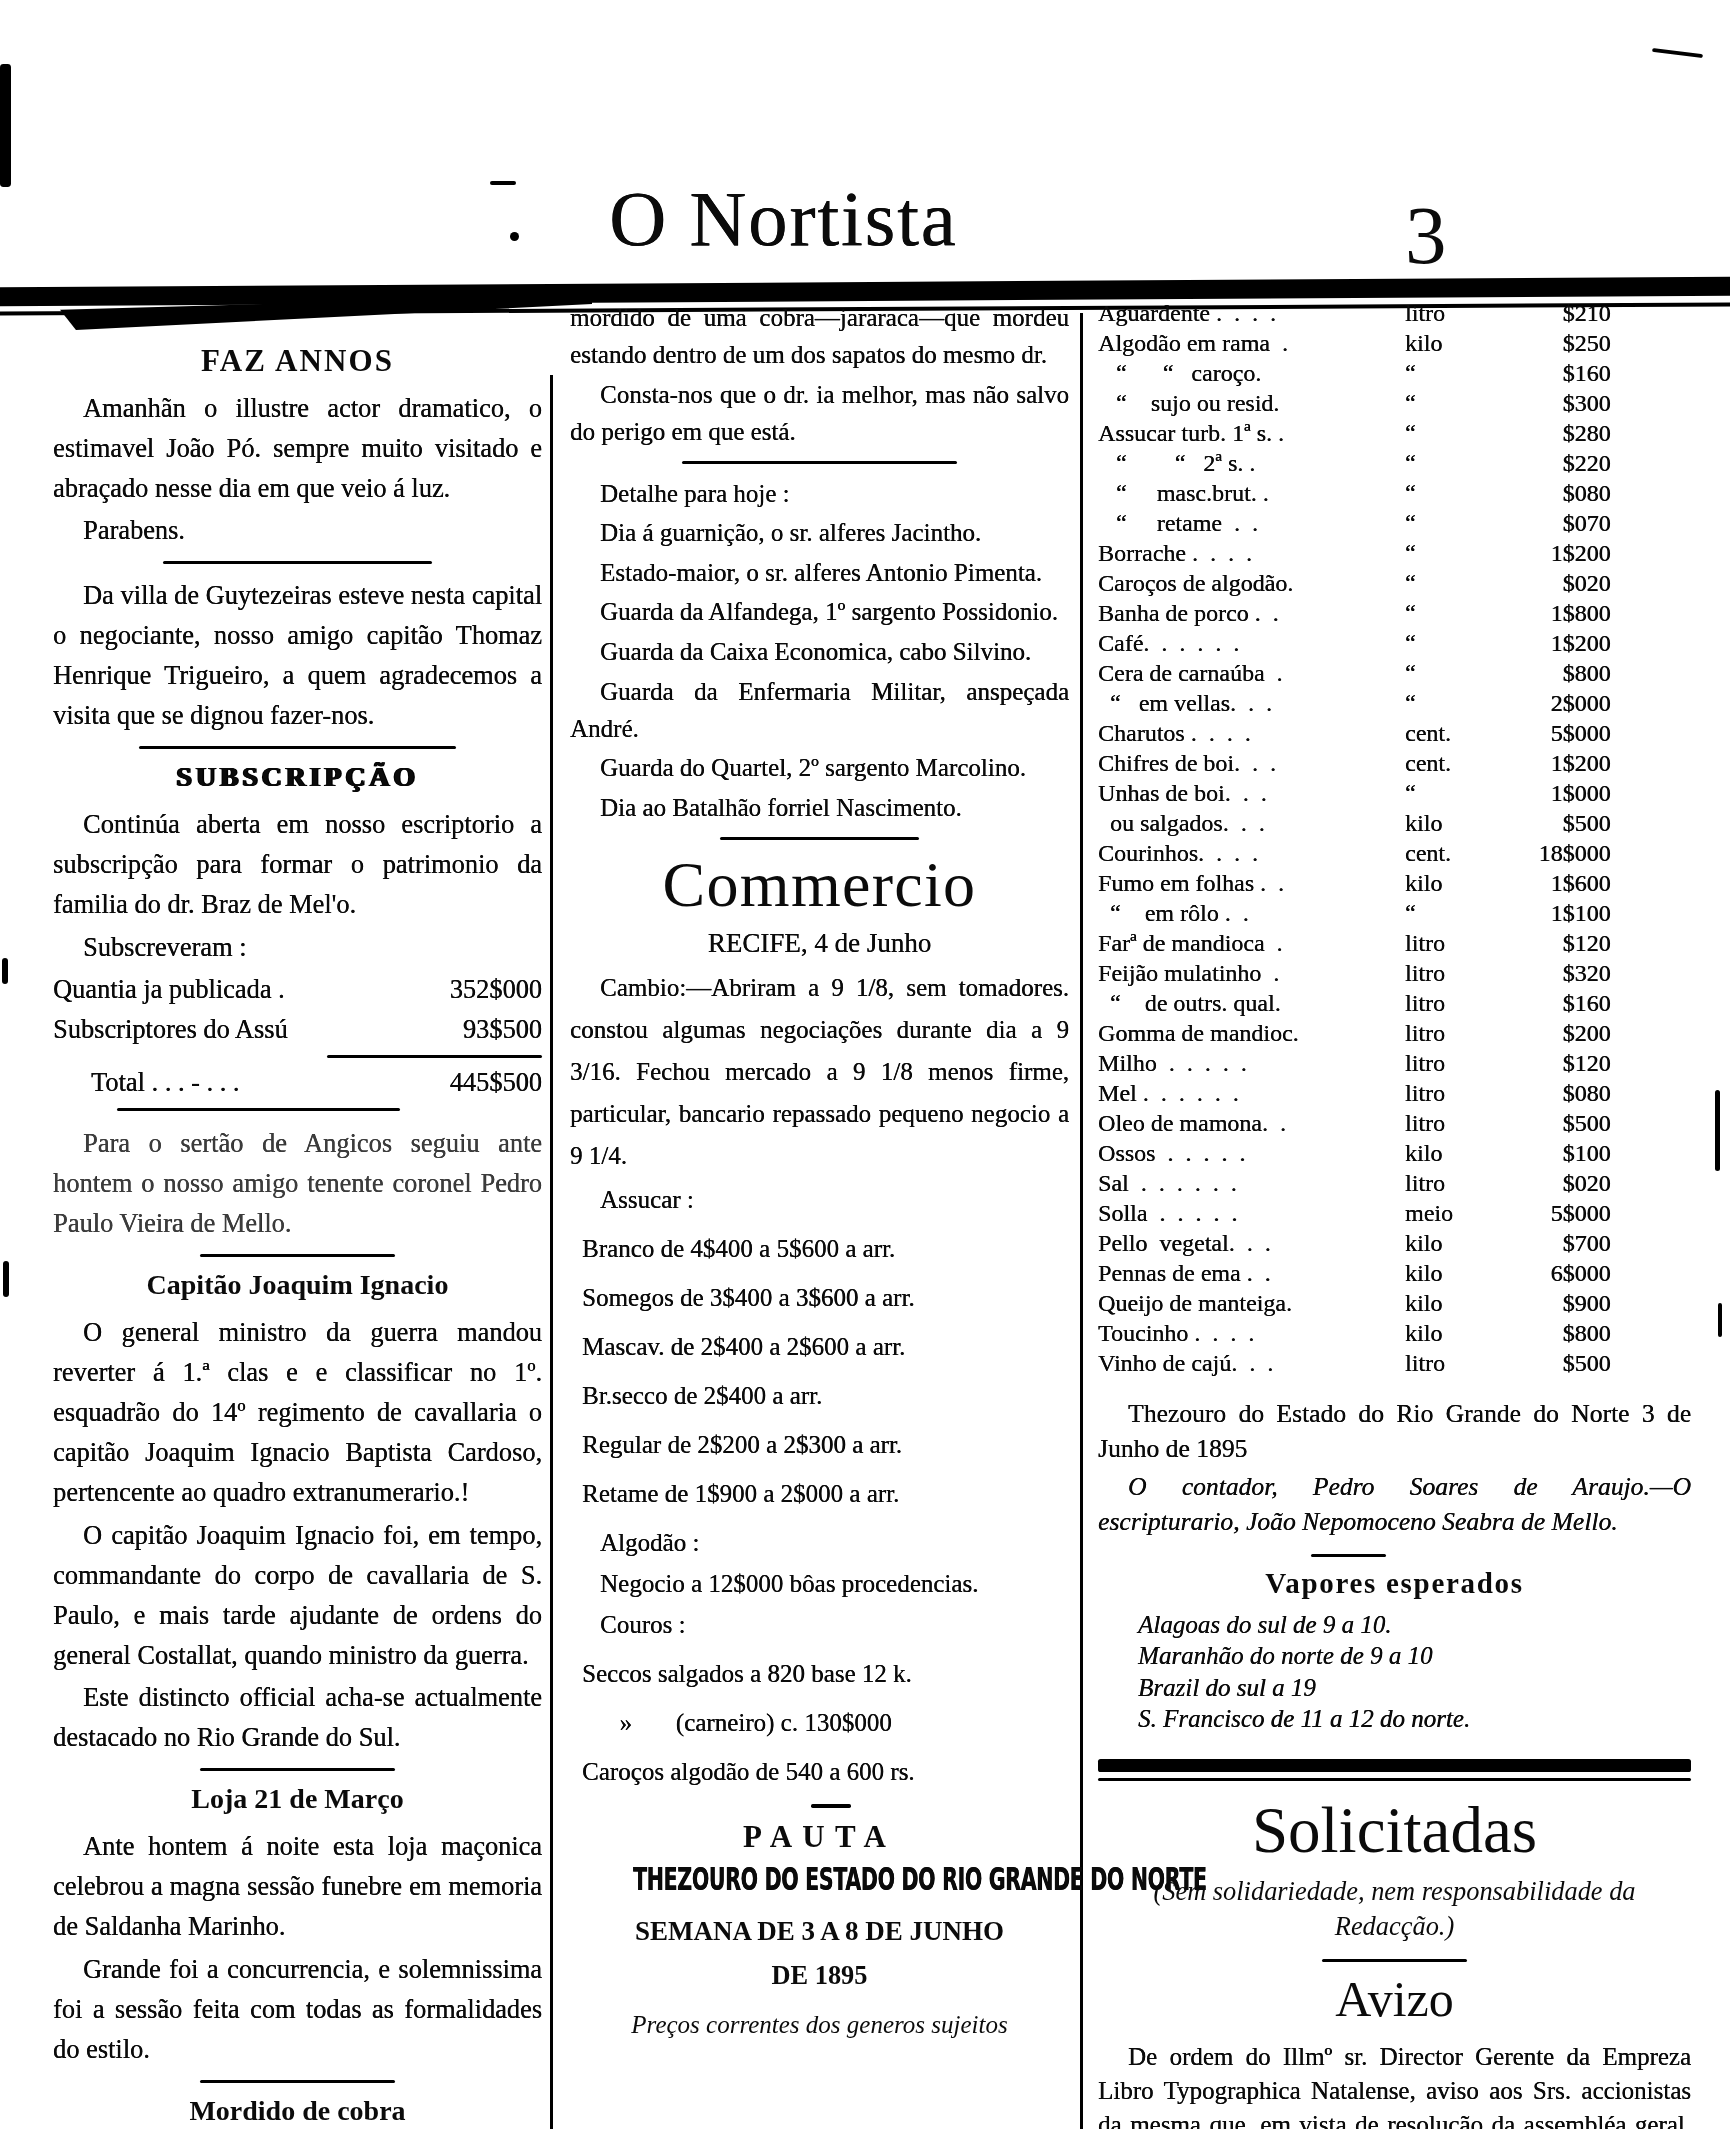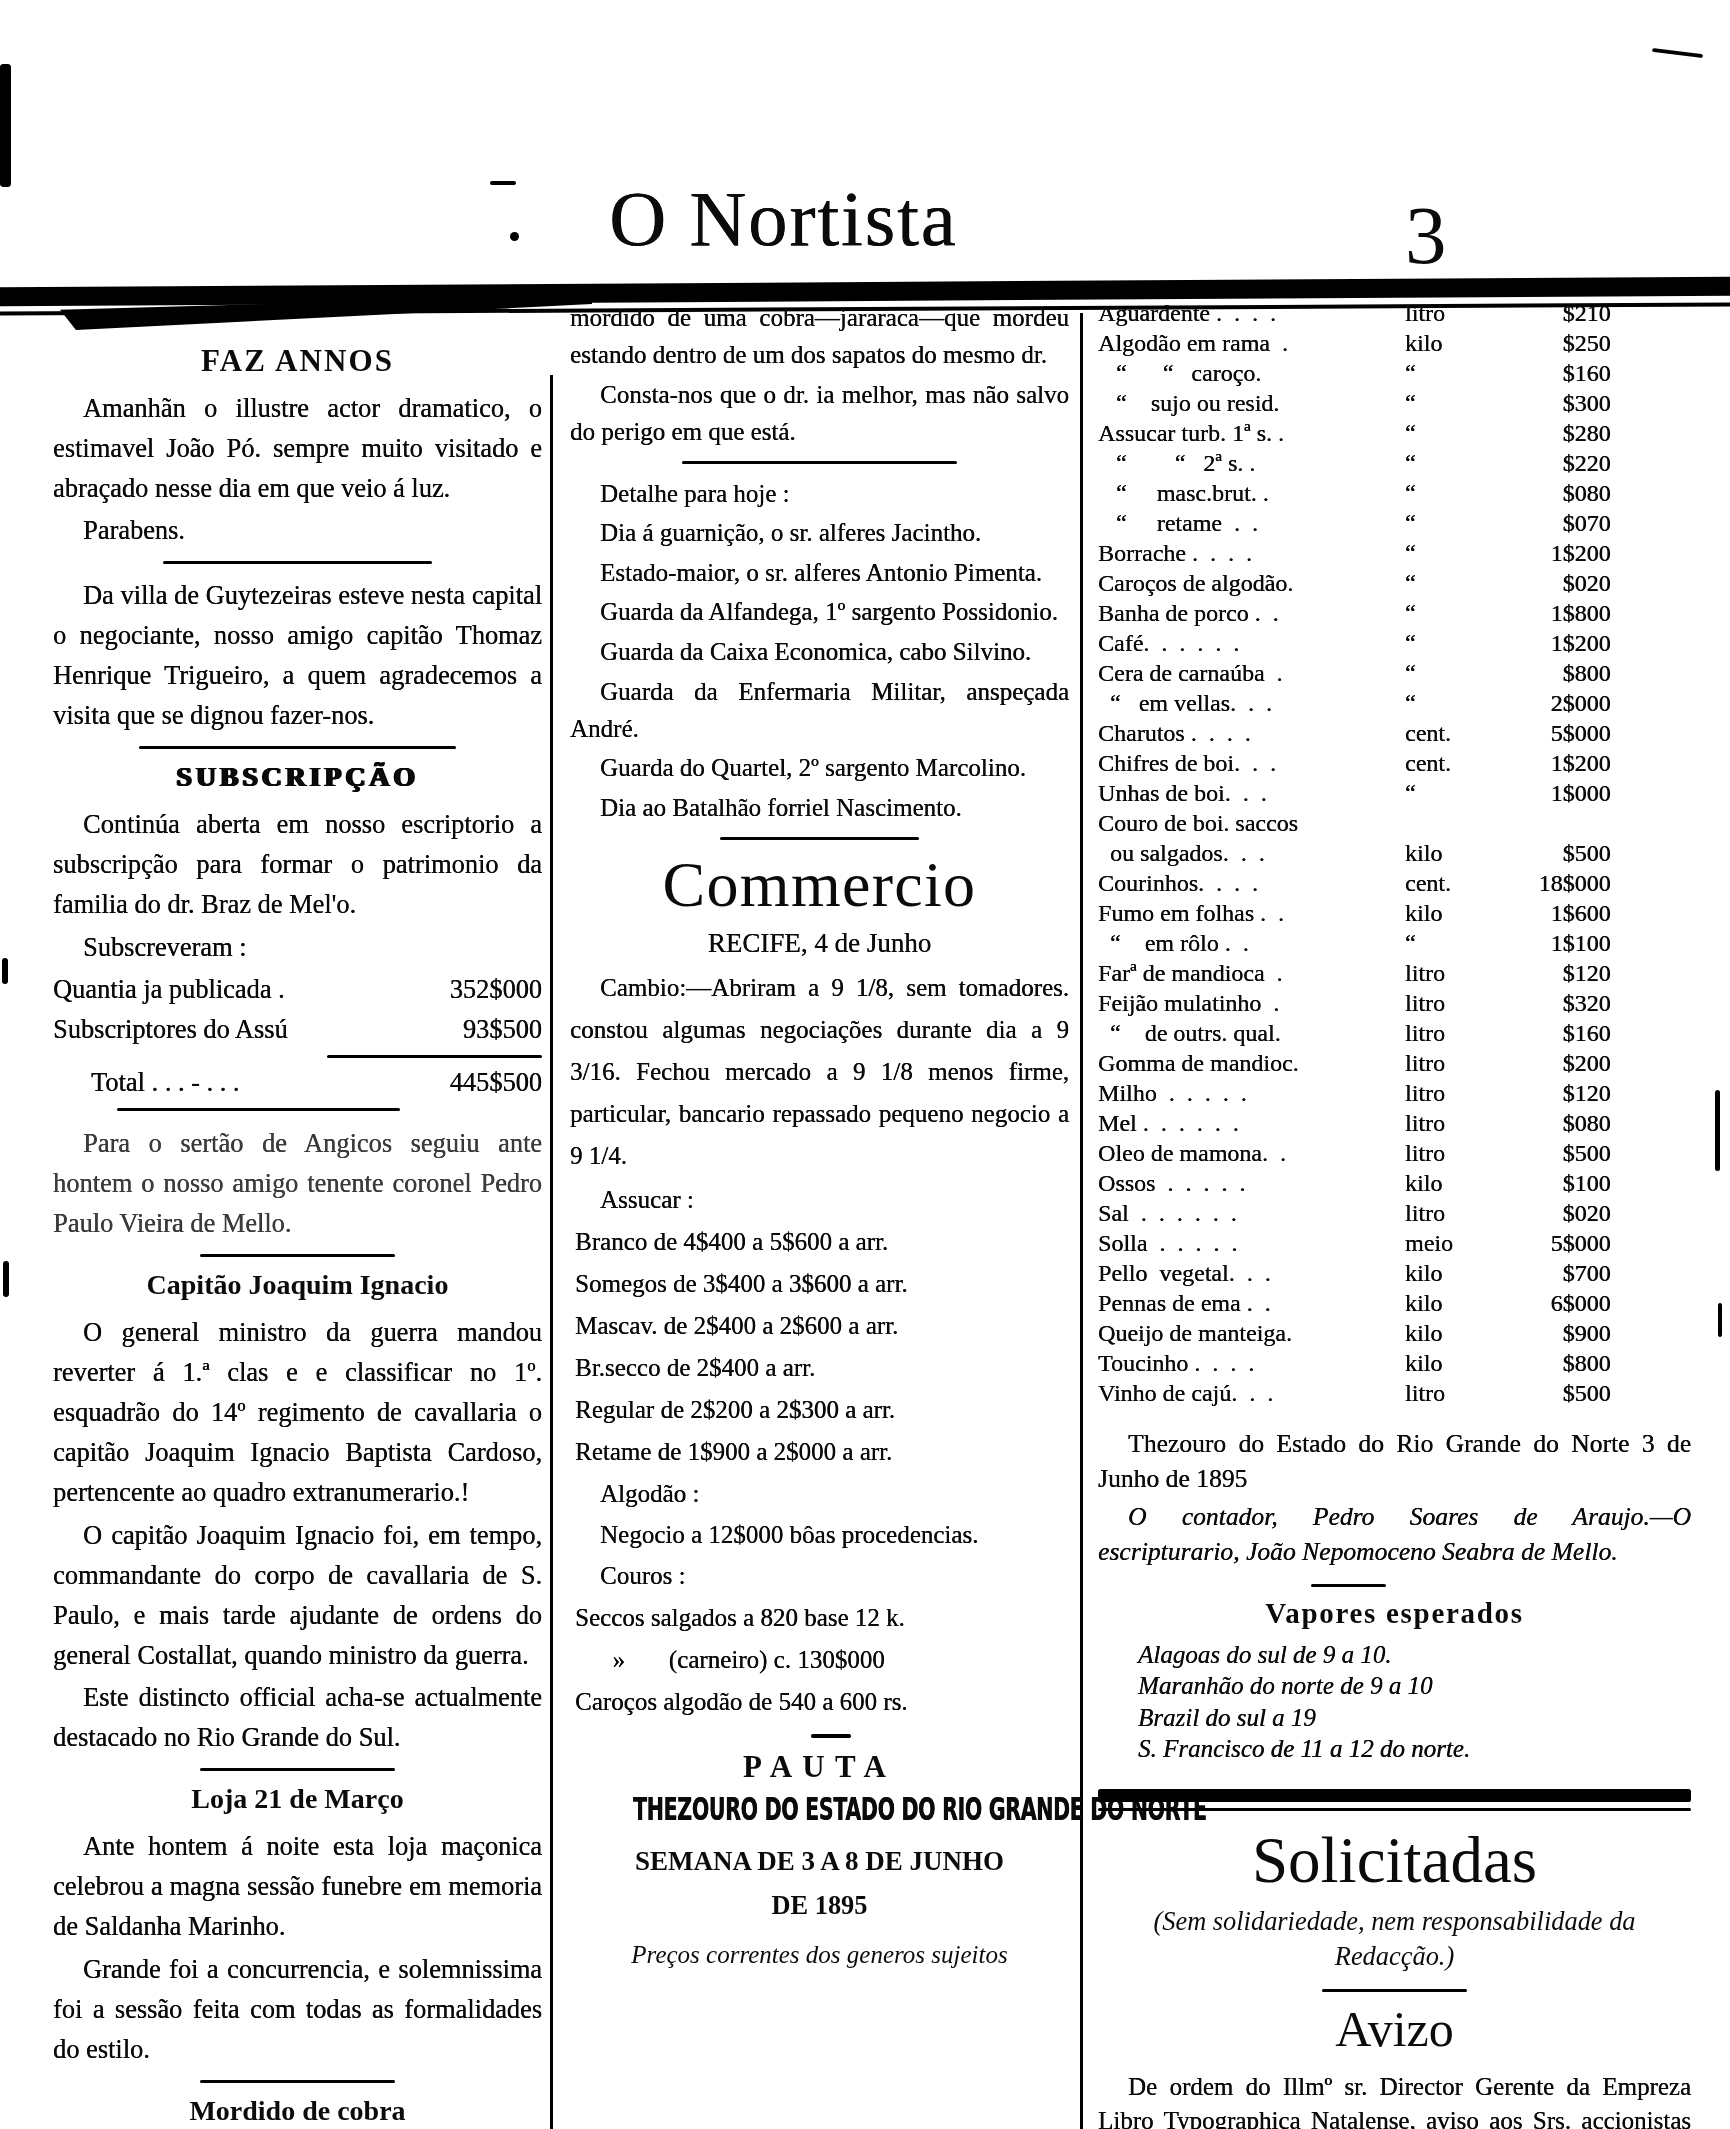--- a/index.html
+++ b/index.html
@@ -43,21 +43,21 @@
   .subrow{display:flex;justify-content:space-between;line-height:40px;}
   .subval{white-space:nowrap;}
   .rule-right{width:44%;height:3px;background:#000;margin:6px 0 3.4px auto;border-radius:1.7px;}
   .rule-mid{width:58%;height:3px;background:#000;margin:6.8px auto 12px 13%;border-radius:1.7px;}
   .total .sublabel{padding-left:38px;}
   
   .head-commercio{font-size:64px;font-weight:400;text-align:center;letter-spacing:1.3px;margin:9.4px 0 6.8px;line-height:1.05;text-indent:0;}
   .recife{text-align:center;font-size:27px;margin:0 0 5.1px;text-indent:0;}
   .cambio{line-height:42px;}
   .label-line{text-indent:30px;margin:4.3px 0 3.4px;}
-  .line{margin:5px;line-height:37px;}
+  .line{margin:12px;line-height:37px;}
   .pre{white-space:pre;}
   .dash-sep{width:40px;height:3.8px;background:#000;margin:14.5px 0 9.4px 241px;border-radius:1.7px;}
   .pauta-h{font-size:31px;font-weight:700;text-align:center;letter-spacing:10.2px;margin:2.6px 0 6.8px;text-indent:0;}
   .thez{white-space:nowrap;text-align:center;margin:2.6px 0 0;overflow:visible;}
   .thez span{display:inline-block;font-family:"DejaVu Sans","Liberation Sans",sans-serif;font-weight:700;font-size:25px;transform:scale(0.82,1.28);transform-origin:center;letter-spacing:-0.4px;text-shadow:0.4px 0 0 #000;}
   .semana{font-weight:700;font-size:27px;text-align:center;margin:14.5px 0 0;text-indent:0;}
   .de1895{font-weight:700;font-size:26.4px;text-align:center;margin:7.7px 0 0;text-indent:0;}
   .precos{font-style:italic;font-size:25px;text-align:center;margin:12px 0 0;text-indent:0;}
   .precos2{font-style:italic;font-size:24px;text-align:center;margin:5.1px 0 0;color:#1c1c1c;opacity:.85;text-indent:0;}
   
@@ -305,25 +305,20 @@
           <span class="p-unit">cent.</span>
           <span class="p-price">1$200</span>
         </div>
 
         <div class="p-row">
           <span class="p-prod">Unhas de boi.  .  .</span>
           <span class="p-unit">“</span>
           <span class="p-price">1$000</span>
         </div>
 
-        <div class="p-row">
-          <span class="p-prod">Couro de boi. saccos</span>
-          <span class="p-unit"></span>
-          <span class="p-price"></span>
-        </div>
 
         <div class="p-row">
           <span class="p-prod">  ou salgados.  .  .</span>
           <span class="p-unit">kilo</span>
           <span class="p-price">$500</span>
         </div>
 
         <div class="p-row">
           <span class="p-prod">Courinhos.  .  .  .</span>
           <span class="p-unit">cent.</span>

